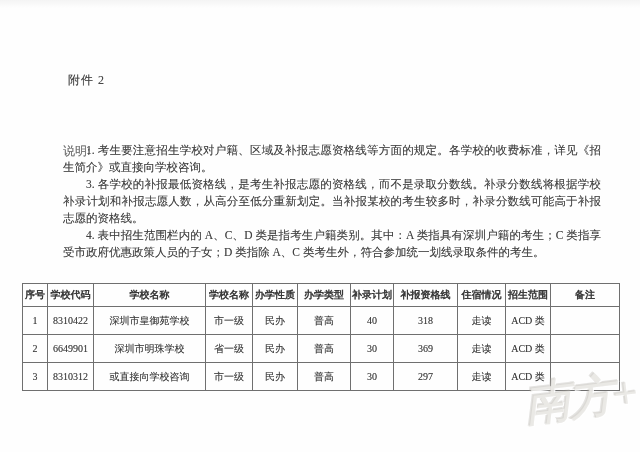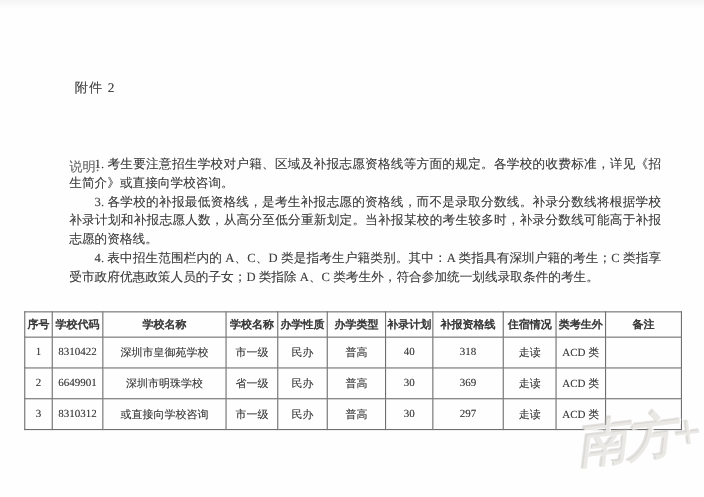--- a/index.html
+++ b/index.html
@@ -150,21 +150,21 @@
       <tr>
         <th>序号</th>
         <th>学校代码</th>
         <th>学校名称</th>
         <th>学校名称</th>
         <th>办学性质</th>
         <th>办学类型</th>
         <th>补录计划</th>
         <th>补报资格线</th>
         <th>住宿情况</th>
-        <th>类考生外</th>
+        <th>招生范围</th>
         <th>备注</th>
       </tr>
     </thead>
     <tbody>
       <tr>
         <td>1</td>
         <td>8310422</td>
         <td>深圳市皇御苑学校</td>
         <td>市一级</td>
         <td>民办</td>

